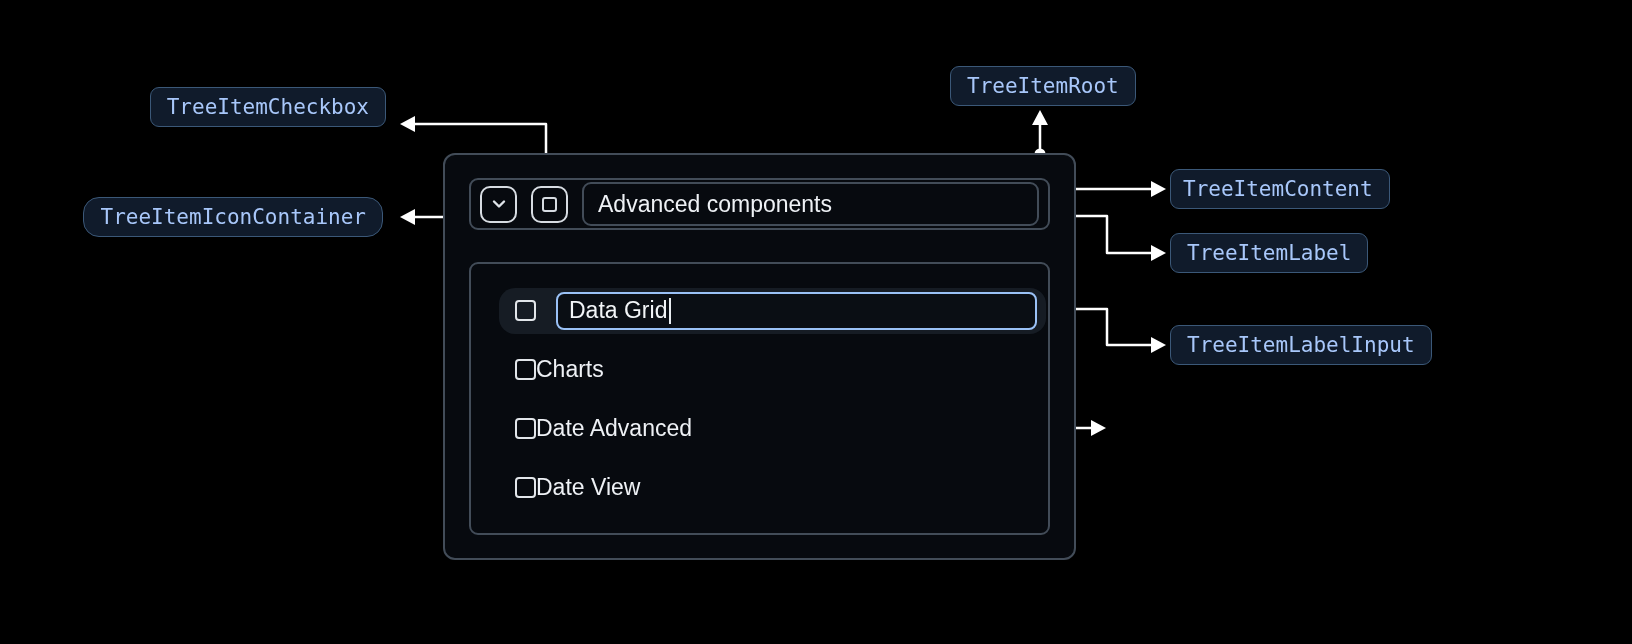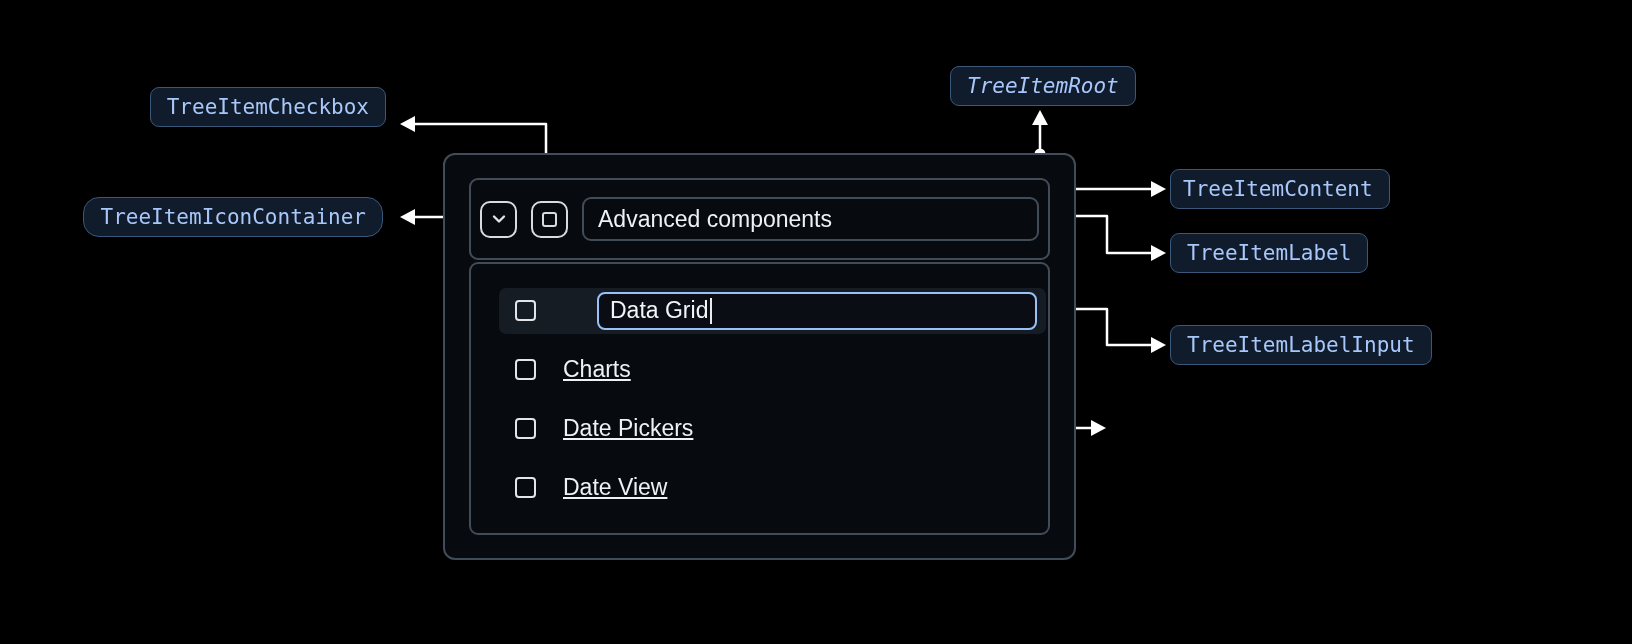--- a/index.html
+++ b/index.html
@@ -20,33 +20,33 @@
     padding:7px 16px;
     color:#a8c7fa;
     background:#101b2b;
     border:1.5px solid #3b5878;
     border-radius:9px;
     white-space:nowrap;
     box-sizing:border-box;
   }
   .badge-checkbox{right:1246px;top:87px;}
   .badge-icon-container{right:1249px;top:197px;border-radius:16px;}
-  .badge-root{left:950px;top:66px;font-style:italic;}
+  .badge-root{left:950px;top:66px;}
   .badge-content{left:1170px;top:169px;padding-left:12px;}
   .badge-label{left:1170px;top:233px;}
   .badge-label-input{left:1170px;top:325px;}
   .badge-group{left:1115px;top:408px;}
   
   .tree-root{
     position:absolute;left:443px;top:153px;width:633px;height:407px;
     border:2px solid #424c58;border-radius:12px;background:#070a0f;
     box-sizing:border-box;
   }
   .tree-content{
-    position:absolute;left:24px;top:23px;right:24px;height:82px;
+    position:absolute;left:24px;top:23px;right:24px;height:52px;
     border:2px solid #424c58;border-radius:9px;
     display:flex;align-items:center;gap:14px;padding:0 9px;
     box-sizing:border-box;
   }
   .icon-container{
     width:37px;height:37px;flex:none;
     background:transparent;border:2px solid #d7dce2;border-radius:10px;
     display:flex;align-items:center;justify-content:center;
     box-sizing:border-box;padding:0;cursor:pointer;
   }
@@ -70,23 +70,23 @@
     border:2px solid #424c58;border-radius:9px;
     box-sizing:border-box;padding:17px 0 0 0;
   }
   .row{
     height:59px;display:flex;align-items:center;
     padding-left:44px;padding-right:10px;
   }
   .row.editing{
     height:46px;margin:6.5px 2px 6.5px 28px;
     padding-left:16px;padding-right:9px;
-    background:#161c24;border-radius:7px;gap:41px;
+    background:#161c24;border-radius:16px;
   }
-  .row-label{color:#eef1f5;font-size:23px;margin-left:27px;text-decoration:underline;}
+  .row-label{color:#eef1f5;font-size:23px;}
   .label-input{
     flex:1;height:38px;margin-left:20px;
     border:2px solid #9ac1f6;border-radius:8px;background:#0a0e14;
     display:flex;align-items:center;padding:0 11px;
     color:#f2f5f8;font-size:23px;box-sizing:border-box;cursor:text;
   }
   .caret{width:2px;height:26px;background:#e8ecf0;margin-left:2px;flex:none;}
 </style>
 </head>
 <body>
@@ -162,21 +162,21 @@
         </div>
       </div>
 
       <div class="row">
         <span class="checkbox small"></span>
         <span class="row-label">Charts</span>
       </div>
 
       <div class="row">
         <span class="checkbox small"></span>
-        <span class="row-label">Date Pickers</span>
+        <span class="row-label">Date Advanced</span>
       </div>
 
       <div class="row">
         <span class="checkbox small"></span>
         <span class="row-label">Date View</span>
       </div>
 
     </div>
   </div>
 

